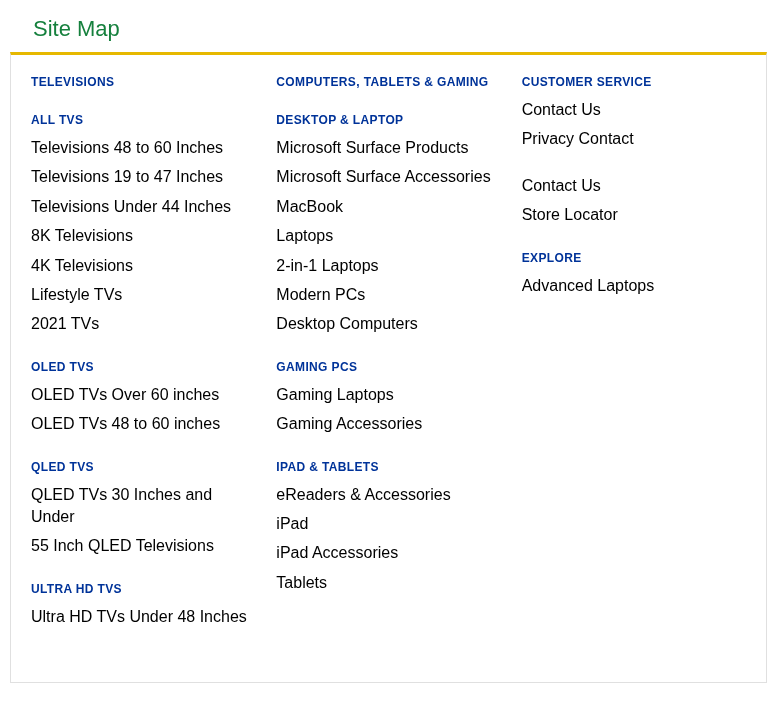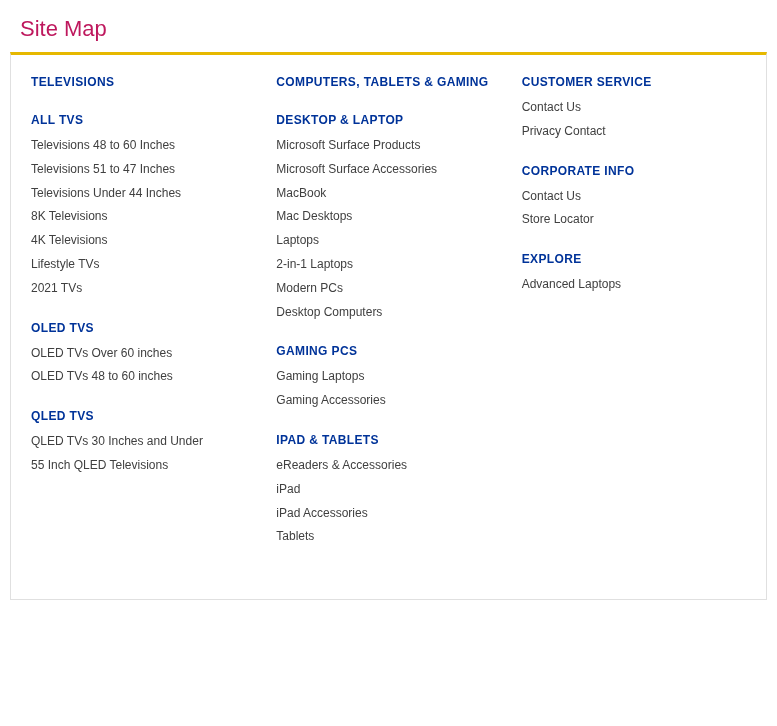--- a/index.html
+++ b/index.html
@@ -5,22 +5,23 @@
     * { margin: 0; padding: 0; box-sizing: border-box; }
     body {
       font-family: Arial, sans-serif;
       background: #fff;
       color: #333;
       font-size: 13px;
     }
     .page-title {
       font-size: 22px;
       font-weight: normal;
-      color: #be185d;
+      color: #15803d;
       padding: 16px 20px 10px 20px;
+      margin-left: 13px;
     }
     .site-map-container {
       border: 1px solid #e0e0e0;
       margin: 0 10px 20px 10px;
       padding: 20px 20px 30px 20px;
       border-top: 3px solid #e6b800;
     }
     .columns-wrapper {
       display: flex;
       gap: 1px;
@@ -39,23 +40,23 @@
     .section-title {
       font-size: 12px;
       font-weight: bold;
       color: #003399;
       text-transform: uppercase;
       margin-bottom: 10px;
       letter-spacing: 0.03em;
     }
     .section-link {
       display: block;
-      color: #404040;
+      color: #000000;
       text-decoration: none;
-      font-size: 12px;
+      font-size: 16px;
       margin-bottom: 7px;
       line-height: 1.4;
     }
   </style>
 </head>
 <body>
 
 <h1 class="page-title">Site Map</h1>
 
 <div class="site-map-container">
@@ -63,54 +64,57 @@
 
     <div class="column">
 
       <div class="section">
         <div class="section-title">TELEVISIONS</div>
       </div>
 
       <div class="section">
         <div class="section-title">ALL TVS</div>
         <a class="section-link" href="#">Televisions 48 to 60 Inches</a>
-        <a class="section-link" href="#">Televisions 51 to 47 Inches</a>
+        <a class="section-link" href="#">Televisions 19 to 47 Inches</a>
         <a class="section-link" href="#">Televisions Under 44 Inches</a>
         <a class="section-link" href="#">8K Televisions</a>
         <a class="section-link" href="#">4K Televisions</a>
         <a class="section-link" href="#">Lifestyle TVs</a>
         <a class="section-link" href="#">2021 TVs</a>
       </div>
 
       <div class="section">
         <div class="section-title">OLED TVS</div>
         <a class="section-link" href="#">OLED TVs Over 60 inches</a>
         <a class="section-link" href="#">OLED TVs 48 to 60 inches</a>
       </div>
 
       <div class="section">
         <div class="section-title">QLED TVS</div>
         <a class="section-link" href="#">QLED TVs 30 Inches and Under</a>
         <a class="section-link" href="#">55 Inch QLED Televisions</a>
       </div>
 
+      <div class="section">
+        <div class="section-title">ULTRA HD TVS</div>
+        <a class="section-link" href="#">Ultra HD TVs Under 48 Inches</a>
+      </div>
     </div>
 
     <div class="column">
 
       <div class="section">
         <div class="section-title">COMPUTERS, TABLETS &amp; GAMING</div>
       </div>
 
       <div class="section">
         <div class="section-title">DESKTOP &amp; LAPTOP</div>
         <a class="section-link" href="#">Microsoft Surface Products</a>
         <a class="section-link" href="#">Microsoft Surface Accessories</a>
         <a class="section-link" href="#">MacBook</a>
-        <a class="section-link" href="#">Mac Desktops</a>
         <a class="section-link" href="#">Laptops</a>
         <a class="section-link" href="#">2-in-1 Laptops</a>
         <a class="section-link" href="#">Modern PCs</a>
         <a class="section-link" href="#">Desktop Computers</a>
       </div>
 
       <div class="section">
         <div class="section-title">GAMING PCS</div>
         <a class="section-link" href="#">Gaming Laptops</a>
         <a class="section-link" href="#">Gaming Accessories</a>
@@ -127,21 +131,20 @@
 
     <div class="column">
 
       <div class="section">
         <div class="section-title">CUSTOMER SERVICE</div>
         <a class="section-link" href="#">Contact Us</a>
         <a class="section-link" href="#">Privacy Contact</a>
       </div>
 
       <div class="section">
-        <div class="section-title">CORPORATE INFO</div>
         <a class="section-link" href="#">Contact Us</a>
         <a class="section-link" href="#">Store Locator</a>
       </div>
 
       <div class="section">
         <div class="section-title">EXPLORE</div>
         <a class="section-link" href="#">Advanced Laptops</a>
       </div>
     </div>
   </div>

